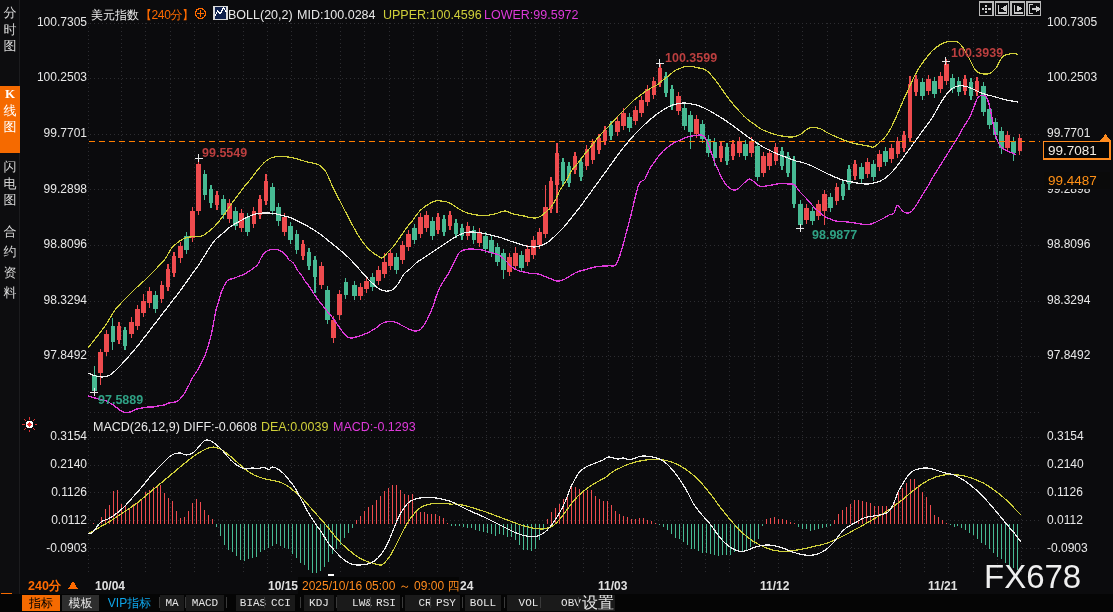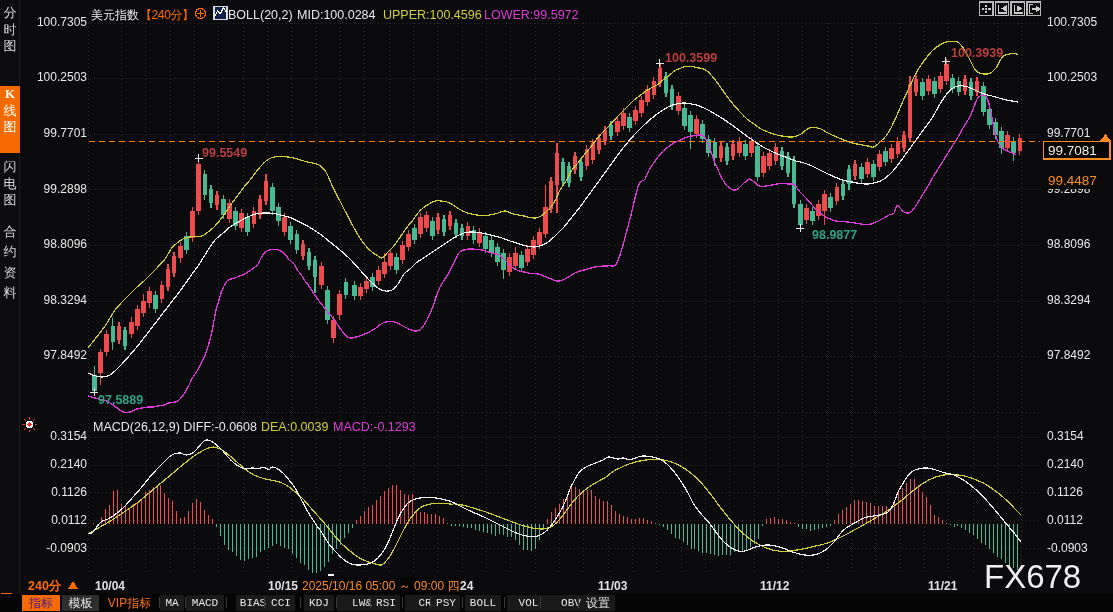--- a/index.html
+++ b/index.html
@@ -739,23 +739,23 @@
       <text x="984" y="588" font-family="Liberation Sans, sans-serif" font-size="33" fill="#efefef" text-anchor="start" font-weight="normal">FX678</text>
     </svg></div>
 <div id="side">
  <div class="vt" style="top:5px">分<br>时<br>图</div>
  <div class="vt" id="kx"><span style="font-family:'Liberation Serif',serif;font-weight:bold">K</span><br>线<br>图</div>
  <div class="vt" style="top:159px">闪<br>电<br>图</div>
  <div class="vt" style="top:222px;line-height:20.3px">合<br>约<br>资<br>料</div>
  <div style="position:absolute;left:1px;bottom:5px;width:11px;height:14px;background:#f56a00"></div>
 </div>
 <div id="toolbar">
- <div class="tab" style="left:22px;width:38px;background:#f56a00;color:#4c1d95;font-family:'Liberation Sans';font-size:12px">指标</div>
+ <div class="tab" style="left:22px;width:38px;background:#f56a00;color:#000000;font-family:'Liberation Sans';font-size:12px">指标</div>
  <div class="tab" style="left:62px;width:37px;background:#2e2e2e;font-family:'Liberation Sans';font-size:12px">模板</div>
- <div class="tab" style="left:101px;width:57px;color:#f97316;background:none;font-family:'Liberation Sans';font-size:12px">VIP指标</div>
+ <div class="tab" style="left:101px;width:57px;color:#0ea5e9;background:none;font-family:'Liberation Sans';font-size:12px">VIP指标</div>
  <div class="tab" style="left:160px;width:24px;">MA</div>
     <div class="sep" style="left:159px"></div>
     <div class="tab" style="left:186px;width:38px;">MACD</div>
     <div class="sep" style="left:185px"></div>
     <div class="tab" style="left:228px;width:34px;margin-left:8px;">BIAS</div>
     <div class="sep" style="left:226px"></div>
     <div class="tab" style="left:267px;width:28px;">CCI</div>
     <div class="sep" style="left:264px"></div>
     <div class="tab" style="left:304px;width:30px;">KDJ</div>
     <div class="sep" style="left:300px"></div>
@@ -766,14 +766,14 @@
     <div class="tab" style="left:405px;width:40px;">CR</div>
     <div class="sep" style="left:402px"></div>
     <div class="tab" style="left:432px;width:28px;">PSY</div>
     <div class="sep" style="left:430px"></div>
     <div class="tab" style="left:465px;width:36px;">BOLL</div>
     <div class="sep" style="left:462px"></div>
     <div class="tab" style="left:507px;width:43px;">VOL</div>
     <div class="sep" style="left:504px"></div>
     <div class="tab" style="left:545px;width:52px;">OBV</div>
     <div class="sep" style="left:540px"></div>
-    <div class="tab" style="left:581px;width:34px;font-family:'Liberation Sans';font-size:12px">设置</div>
+    <div class="tab" style="left:581px;width:34px;font-family:'Liberation Sans';font-size:16px">设置</div>
     <div class="sep" style="left:578px"></div>
 </div>
 </body></html>

